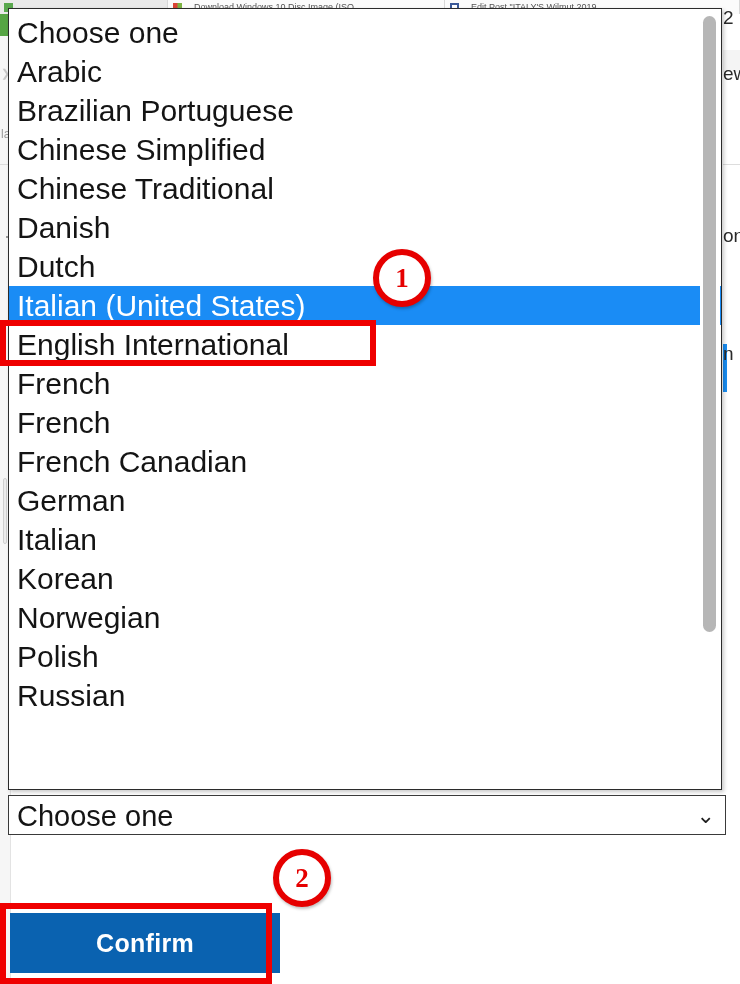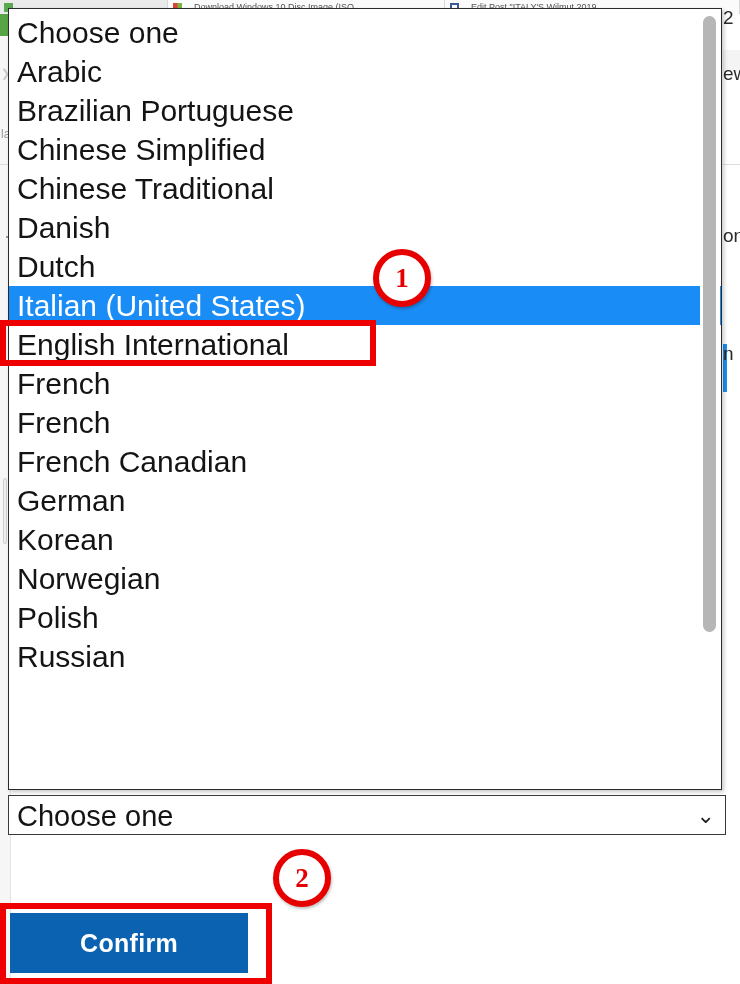--- a/index.html
+++ b/index.html
@@ -107,21 +107,21 @@
     position:absolute; left:8px; top:0; right:40px; height:40px; line-height:40px;
     font-size:29px; color:#141414; white-space:nowrap; overflow:hidden;
   }
   .combo-arrow {
     position:absolute; right:10px; top:0; height:40px; line-height:40px;
     font-size:22px; color:#1c1c1c;
   }
 
   
   .confirm-btn {
-    position:absolute; left:10px; top:913px; width:238px; height:60px;
+    position:absolute; left:10px; top:913px; width:270px; height:60px;
     background:#0a62b0; color:#ffffff; border:none;
     font-size:25px; font-weight:bold; letter-spacing:.3px;
     font-family:"Liberation Sans", sans-serif; cursor:pointer;
   }
 
   
   .hl-box { position:absolute; border:6px solid #ef0000; pointer-events:none; }
   .hl-option  { left:0px;  top:320px; width:376px; height:46px; }
   .hl-confirm { left:0px;  top:903px; width:272px; height:81px; }
 
@@ -188,20 +188,21 @@
       <div class="opt">Chinese Simplified</div>
       <div class="opt">Chinese Traditional</div>
       <div class="opt">Danish</div>
       <div class="opt">Dutch</div>
       <div class="opt selected">Italian (United States)</div>
       <div class="opt">English International</div>
       <div class="opt">French</div>
       <div class="opt">French</div>
       <div class="opt">French Canadian</div>
       <div class="opt">German</div>
+      <div class="opt">Italian</div>
       <div class="opt">Korean</div>
       <div class="opt">Norwegian</div>
       <div class="opt">Polish</div>
       <div class="opt">Russian</div>
     </div>
     <div class="pop-track">
       <div class="pop-thumb"></div>
     </div>
   </div>
 

